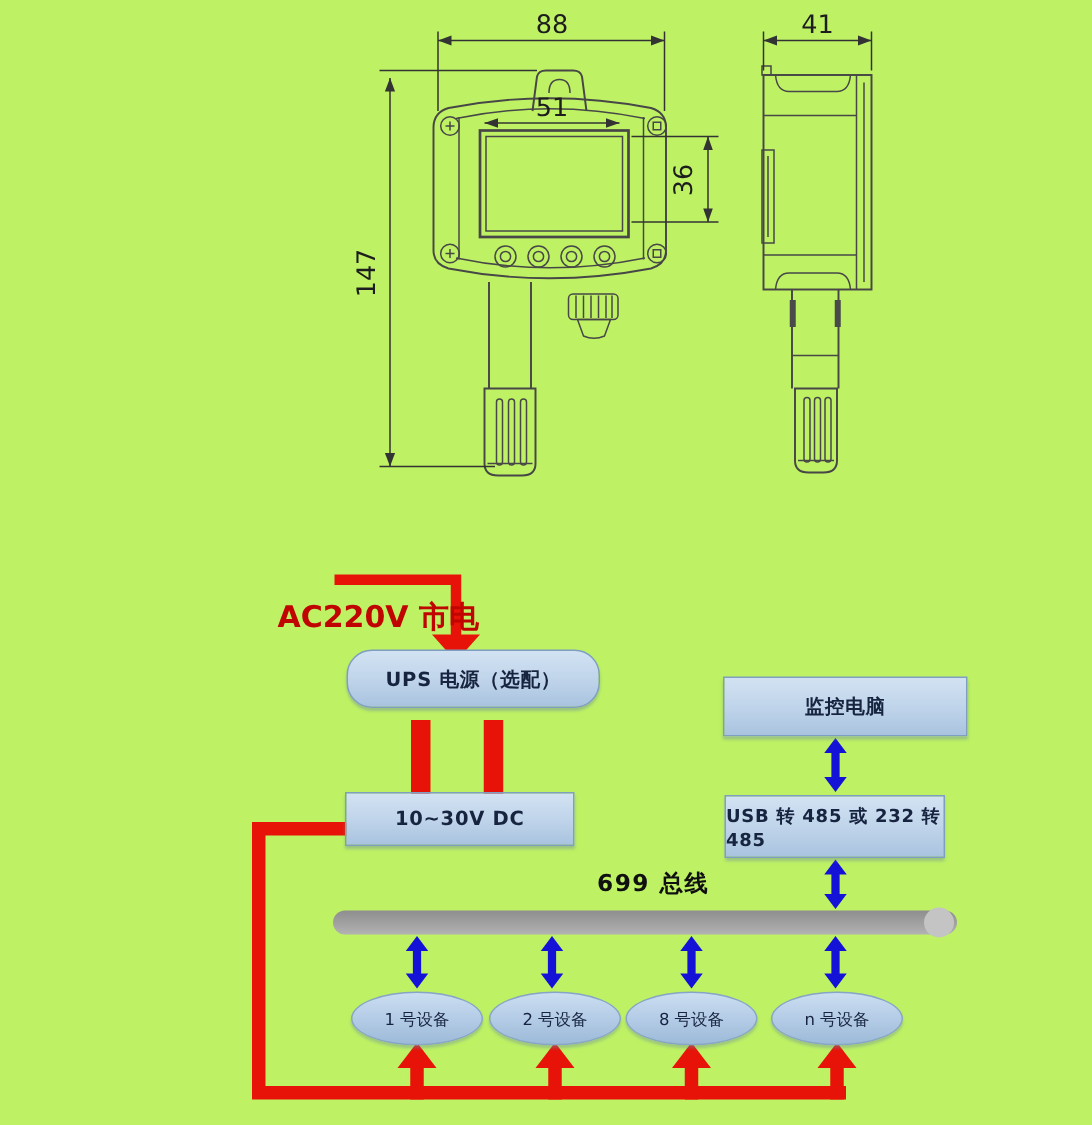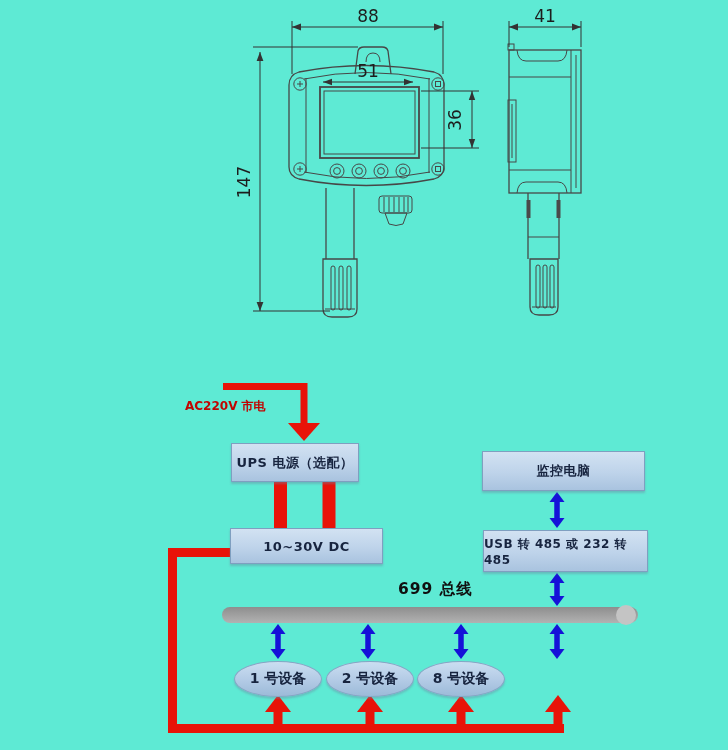--- a/index.html
+++ b/index.html
@@ -1,36 +1,36 @@
 <!DOCTYPE html>
 <html><head>
 <meta charset="utf-8">
 <style>
   html,body{margin:0;padding:0;background:#ffffff;}
-  #screen{position:relative;width:728px;height:750px;background:#5eead4;overflow:hidden;
+  #screen{position:relative;width:728px;height:750px;background:#bef264;overflow:hidden;
           font-family:"DejaVu Sans",sans-serif;}
   svg{position:absolute;left:0;top:0;}
   #connectors{top:360px;}
   .dimtext{font-family:"DejaVu Sans",sans-serif;font-size:17px;fill:#1d1d1d;}
   .box{position:absolute;box-sizing:border-box;
        background:linear-gradient(180deg,#d2e2f2 0%,#bed3ea 55%,#a9c3df 100%);
        border:1px solid #7f9fc0;box-shadow:0 2px 2px rgba(110,135,160,.45);
        display:flex;align-items:center;justify-content:center;
        font-weight:bold;font-size:13px;color:#17243f;letter-spacing:.5px;}
   .device{position:absolute;box-sizing:border-box;width:88px;height:36px;border-radius:50%;
        background:linear-gradient(180deg,#cbdef1 0%,#b2cae5 55%,#9cbad8 100%);
        border:1px solid #87a5c5;box-shadow:0 2px 2px rgba(110,135,160,.4);
        display:flex;align-items:center;justify-content:center;
-       font-weight:bold;font-size:14px;color:#17243f;}
-  .ac-label{position:absolute;left:185px;top:398px;font-weight:bold;font-size:12px;color:#c00500;}
+       font-weight:normal;font-size:11px;color:#17243f;}
+  .ac-label{position:absolute;left:185px;top:398px;font-weight:bold;font-size:20px;color:#c00500;}
   .bus-label{position:absolute;left:398px;top:579px;font-weight:bold;font-size:15.5px;color:#101010;letter-spacing:1px;}
-  #box-ups{left:231px;top:443px;width:128px;height:39px;}
+  #box-ups{left:231px;top:433px;width:169px;height:39px;border-radius:17px;}
   #box-dc{left:230px;top:528px;width:153px;height:36px;}
   #box-pc{left:482px;top:451px;width:163px;height:40px;}
-  #box-usb{left:483px;top:530px;width:165px;height:42px;font-size:12px;}
+  #box-usb{left:483px;top:530px;width:147px;height:42px;font-size:12px;}
   #dev-1{left:234px;top:661px;}
   #dev-2{left:326px;top:661px;}
   #dev-3{left:417px;top:661px;}
   #dev-n{left:514px;top:661px;}
 </style>
 </head>
 <body>
 
 <div id="screen">
 
@@ -226,13 +226,14 @@
   <div class="box" id="box-ups">UPS 电源（选配）</div>
   <div class="box" id="box-dc">10~30V DC</div>
   <div class="box" id="box-pc">监控电脑</div>
   <div class="box" id="box-usb">USB 转 485 或 232 转 485</div>
 
   <div class="bus-label">699 总线</div>
 
   <div class="device" id="dev-1">1 号设备</div>
   <div class="device" id="dev-2">2 号设备</div>
   <div class="device" id="dev-3">8 号设备</div>
+  <div class="device" id="dev-n">n 号设备</div>
 </div>
 
 </body></html>

